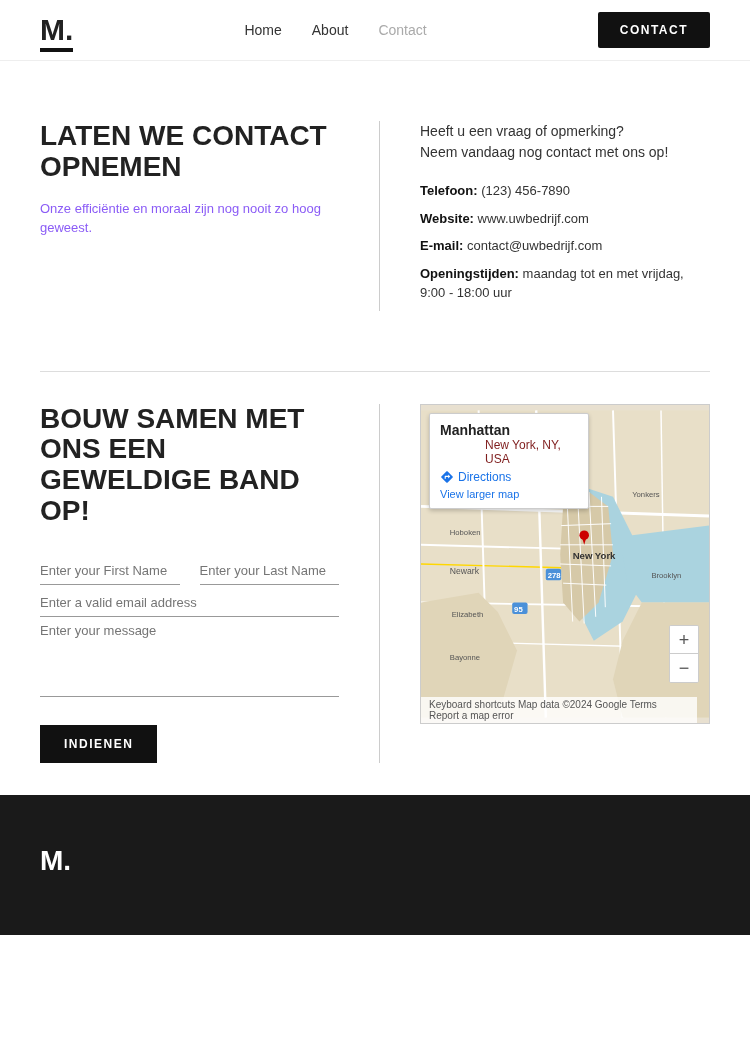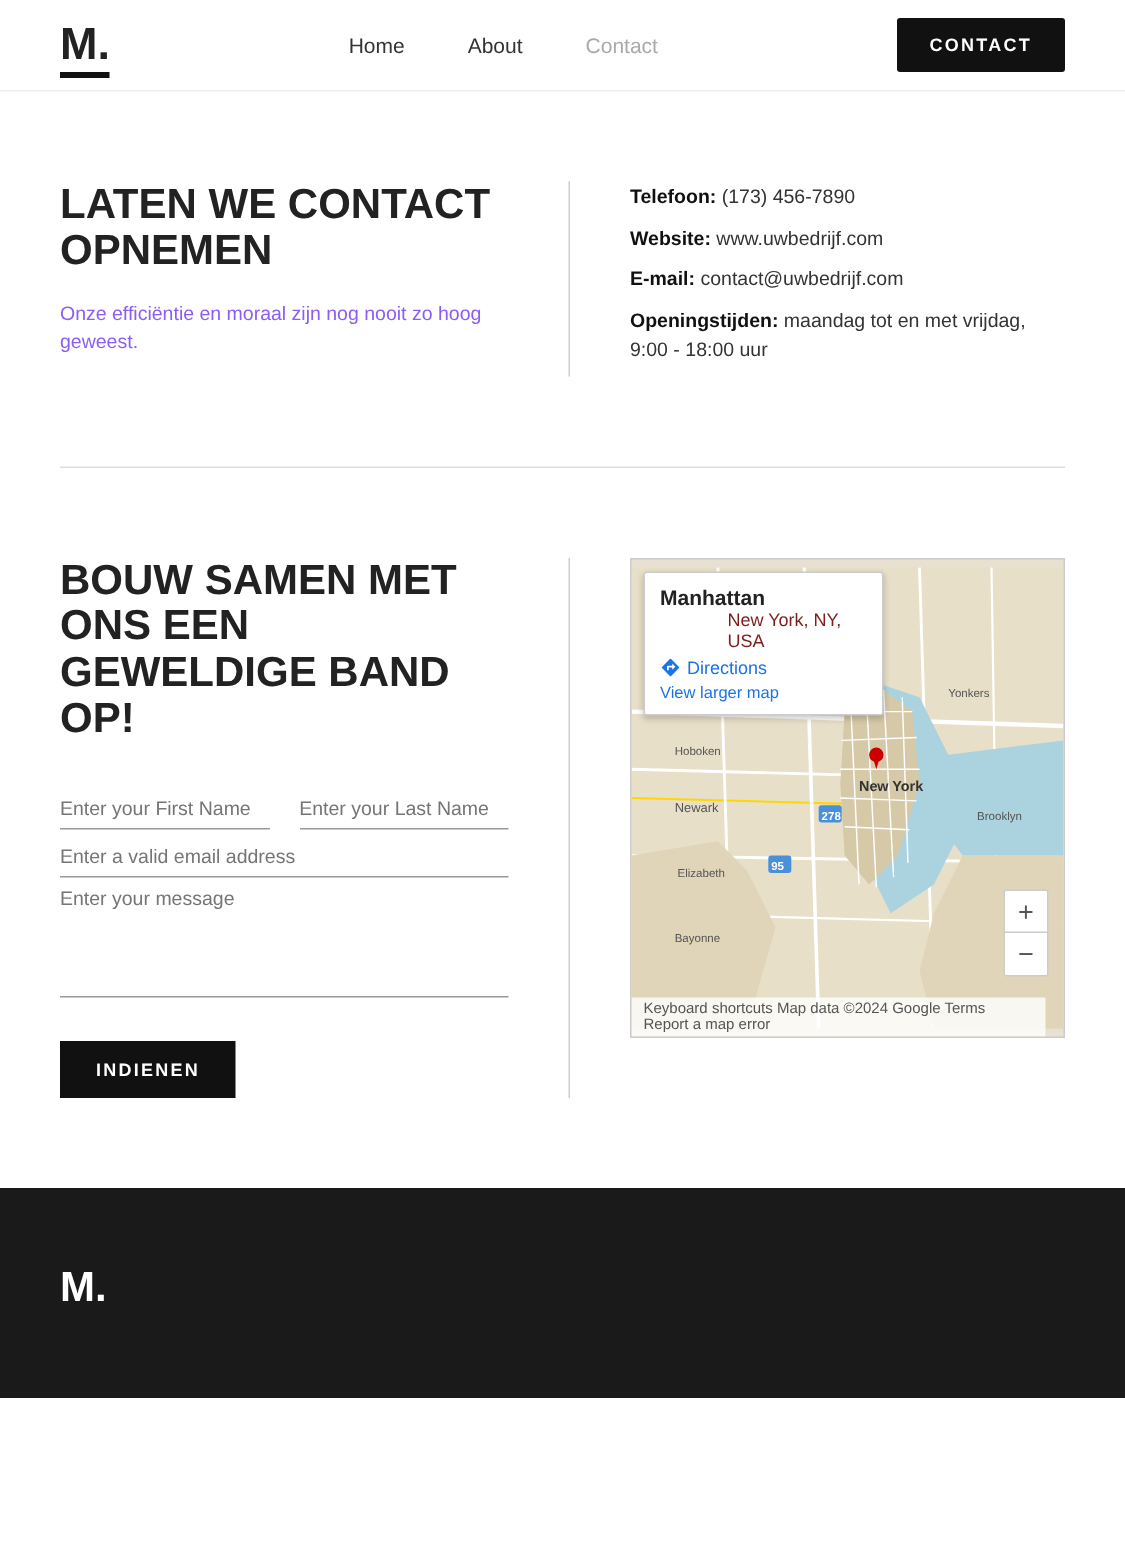--- a/index.html
+++ b/index.html
@@ -58,21 +58,21 @@
     
     .divider {
       height: 1px;
       background: #ddd;
       margin: 0 40px;
     }
 
     
     .section-form-area {
       display: flex;
-      padding: 60px 40px;
+      padding: 32px 40px;
       gap: 0;
     }
     .form-left {
       width: 340px;
       padding-right: 40px;
       border-right: 1px solid #ccc;
     }
     .form-right {
       padding-left: 40px;
       flex: 1;
@@ -231,36 +231,40 @@
       padding: 50px 40px 30px;
     }
   </style>
 </head>
 <body>
 
 <nav>
   <div style="font-size:30px;font-weight:900;line-height:1;">
     <span style="border-bottom:4px solid #111;padding-bottom:2px;">M.</span>
   </div>
-  <div style="display:flex;gap:42px;align-items:center;">
+  <div style="display:flex;gap:30px;align-items:center;">
     <a href="#" style="text-decoration:none;color:#333;font-size:14px;">Home</a>
     <a href="#" style="text-decoration:none;color:#333;font-size:14px;">About</a>
     <a href="#" style="text-decoration:none;color:#aaa;font-size:14px;">Contact</a>
   </div>
   <button style="background:#111;color:#fff;border:none;padding:11px 22px;font-size:12px;font-weight:700;letter-spacing:1.5px;cursor:pointer;border-radius:2px;">CONTACT</button>
 </nav>
 
 <div class="section-contact-info">
   <div class="section-left">
     <h1 class="section-heading">LATEN WE CONTACT OPNEMEN</h1>
     <p class="section-subtext">Onze efficiëntie en moraal zijn nog nooit zo hoog geweest.</p>
   </div>
   <div class="section-right">
+    <p class="info-intro">
+      <span>Heeft u een vraag of opmerking?</span><br>
+      <span>Neem vandaag nog contact met ons op!</span>
+    </p>
     <p class="info-row">
-      <strong>Telefoon:</strong> <span>(173) 456-7890</span>
+      <strong>Telefoon:</strong> <span>(123) 456-7890</span>
     </p>
     <p class="info-row">
       <strong>Website:</strong> <span>www.uwbedrijf.com</span>
     </p>
     <p class="info-row">
       <strong>E-mail:</strong> <span>contact@uwbedrijf.com</span>
     </p>
     <p class="info-row">
       <strong>Openingstijden:</strong> <span>maandag tot en met vrijdag, 9:00 - 18:00 uur</span>
     </p>

